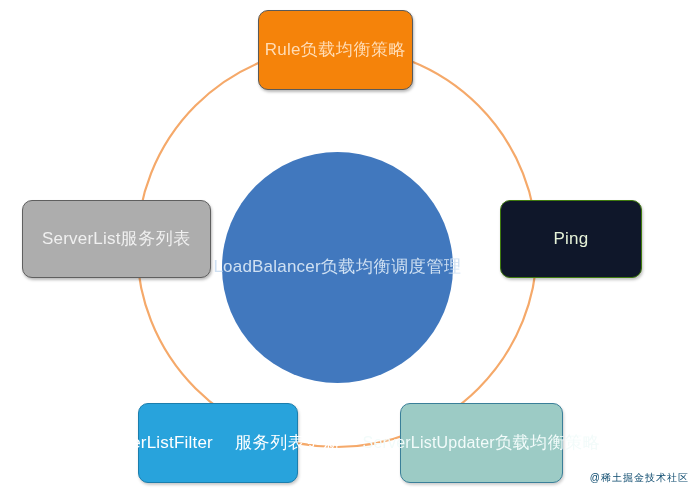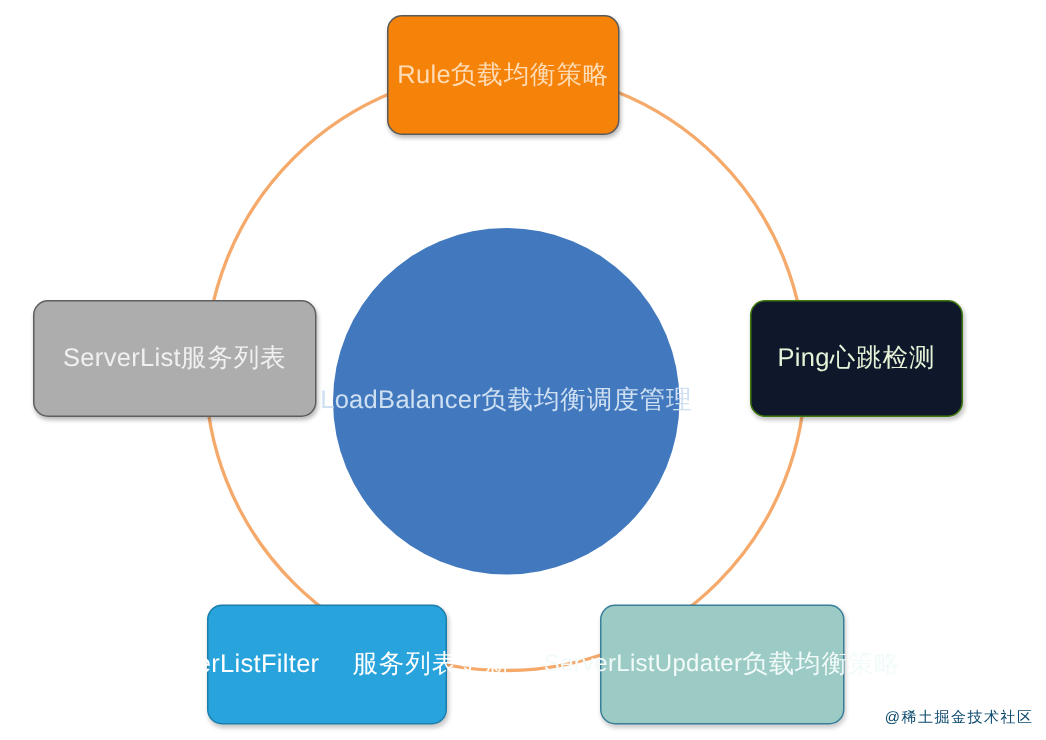--- a/index.html
+++ b/index.html
@@ -159,21 +159,20 @@
     <div class="cn">负载均衡策略</div>
   </div>
 
   <div id="node-serverlist" class="node">
     <div class="en">ServerList</div>
     <div class="cn">服务列表</div>
   </div>
 
   <div id="node-ping" class="node">
     <div class="en">Ping</div>
-    <div class="cn">心跳检测</div>
   </div>
 
   <div id="node-filter" class="node">
     <div class="en">ServerListFilter</div>
     <div class="cn">服务列表更新</div>
   </div>
 
   <div id="node-updater" class="node">
     <div class="en">ServerListUpdater</div>
     <div class="cn">负载均衡策略</div>

